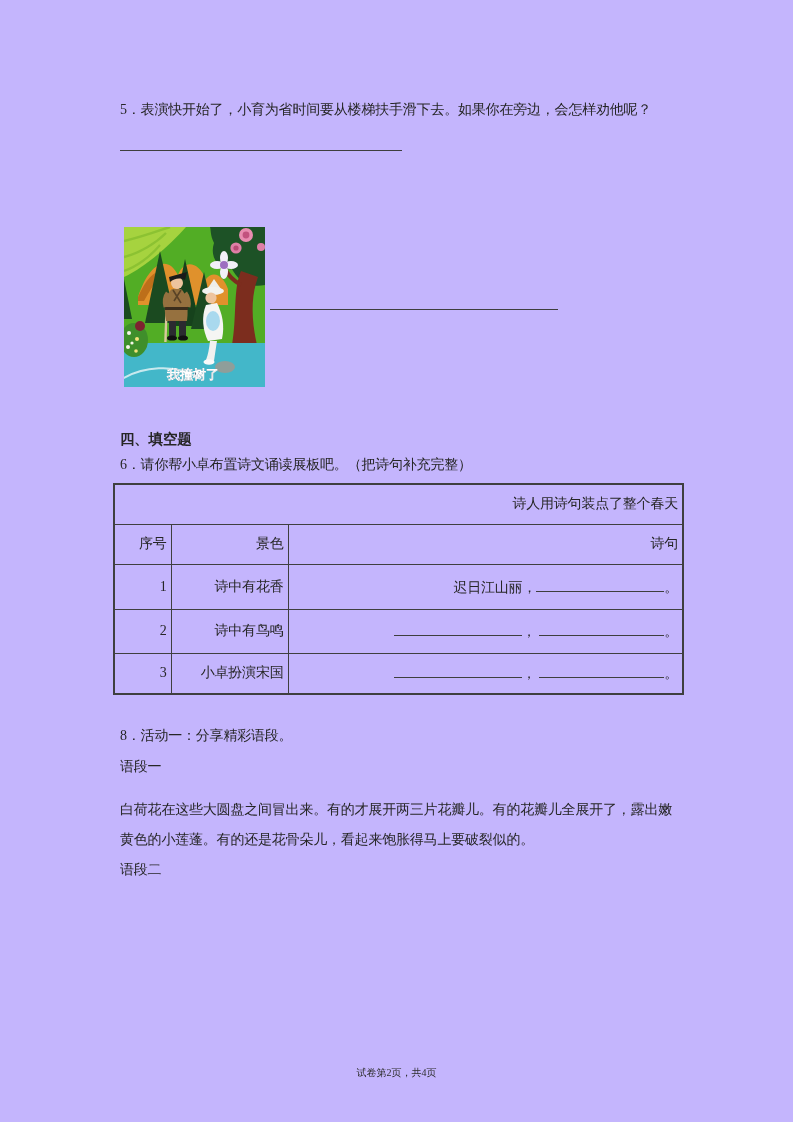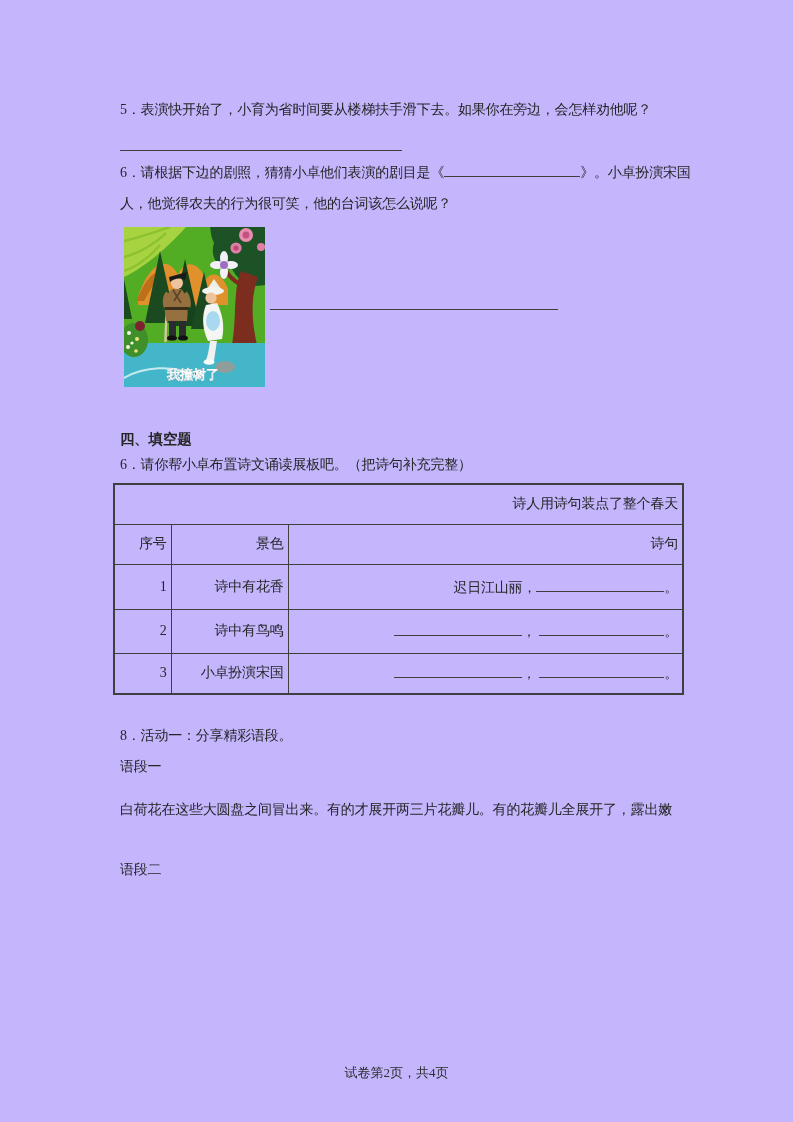--- a/index.html
+++ b/index.html
@@ -47,38 +47,34 @@
     padding:0 4px 0 9px;
     vertical-align:middle;
     box-sizing:border-box;
     white-space:nowrap;
   }
   table.poem{border:2px solid #3f3f3f;text-align:right;}
   .footer{
     position:absolute;
     left:0;top:1061px;width:793px;
     text-align:center;
-    font-size:13px;
+    font-size:10px;
     line-height:24px;
     color:#2e2e2e;
   }
   .photo{position:absolute;left:124px;top:227px;width:141px;height:160px;}
 </style>
 </head>
 <body>
 
 <div class="page">
 
   <div class="block" style="left:120px;top:95px;">5．表演快开始了，小育为省时间要从楼梯扶手滑下去。如果你在旁边，会怎样劝他呢？</div>
   <div class="answer-line" style="left:120px;top:150px;width:282px;"></div>
 
-  <div class="block" style="left:120px;top:157px;line-height:31px;width:560px;">
-    <div><span>6．请根据下边的剧照，猜猜小卓他们表演的剧目是《</span><span class="blank" style="width:136px;"></span><span>》。小卓扮演宋国</span></div>
-    <div>人，他觉得农夫的行为很可笑，他的台词该怎么说呢？</div>
-  </div>
 
   <svg class="photo" viewBox="0 0 141 160">
 
     <rect x="0" y="0" width="141" height="118" fill="#52ad25"></rect>
 
     <g>
       <path d="M0,0 L62,0 C48,16 22,40 0,50 Z" fill="#a6d33f"></path>
       <path d="M0,14 C18,10 34,4 46,0" stroke="#8cc232" stroke-width="2.4" fill="none"></path>
       <path d="M0,30 C16,26 32,16 42,6" stroke="#8cc232" stroke-width="2.4" fill="none"></path>
       <path d="M0,44 C12,40 26,30 36,18" stroke="#8cc232" stroke-width="2.2" fill="none"></path>
@@ -193,18 +189,19 @@
         <td>小卓扮演宋国</td>
         <td><span class="blank" style="width:128px;"></span><span>，</span> <span class="blank" style="width:125px;"></span><span>。</span></td>
       </tr>
     </tbody>
   </table>
 
   <div class="block" style="left:120px;top:721px;">8．活动一：分享精彩语段。</div>
   <div class="block" style="left:120px;top:752px;">语段一</div>
   <div class="block" style="left:120px;top:795px;">
     <div>白荷花在这些大圆盘之间冒出来。有的才展开两三片花瓣儿。有的花瓣儿全展开了，露出嫩</div>
+    <div>黄色的小莲蓬。有的还是花骨朵儿，看起来饱胀得马上要破裂似的。</div>
   </div>
   <div class="block" style="left:120px;top:855px;">语段二</div>
 
   <div class="footer">试卷第2页，共4页</div>
 
 </div>
 
 </body></html>

